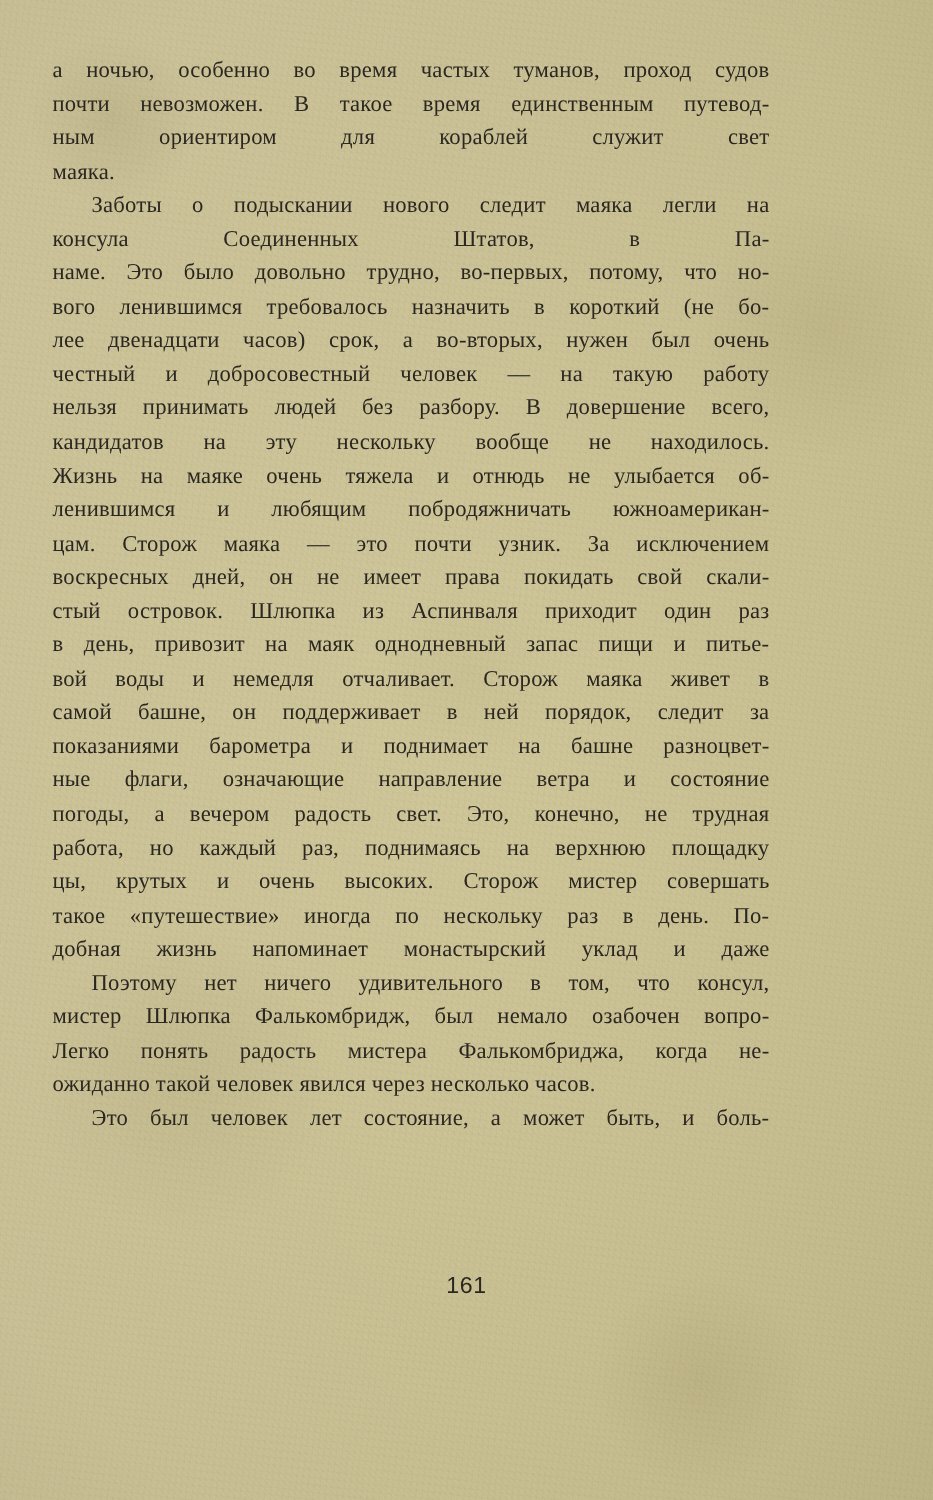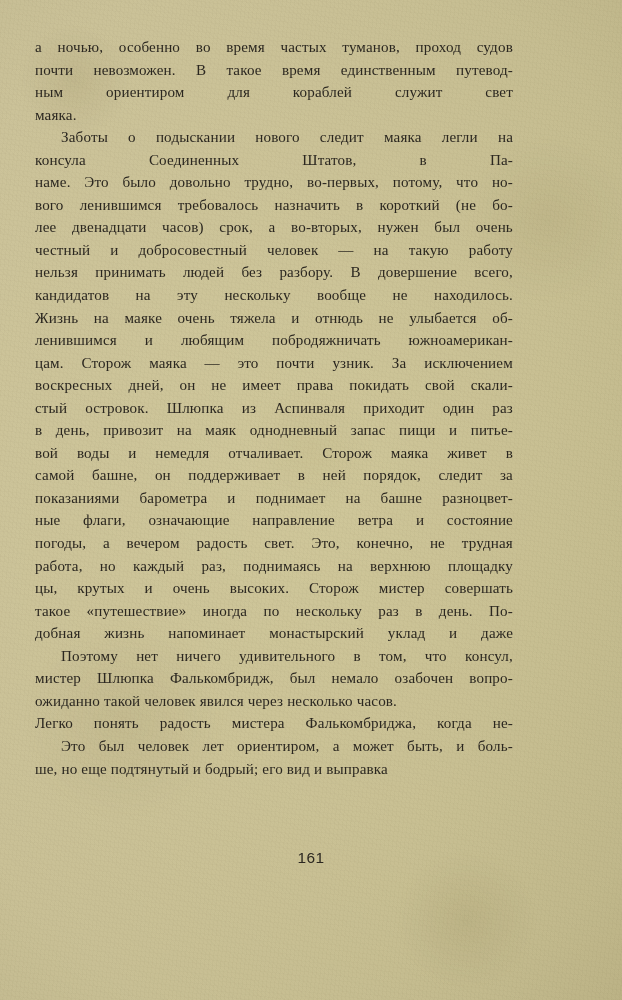--- a/index.html
+++ b/index.html
@@ -137,19 +137,18 @@
     <div class="line"><span>самой</span><span>башне,</span><span>он</span><span>поддерживает</span><span>в</span><span>ней</span><span>порядок,</span><span>следит</span><span>за</span></div>
     <div class="line"><span>показаниями</span><span>барометра</span><span>и</span><span>поднимает</span><span>на</span><span>башне</span><span>разноцвет-</span></div>
     <div class="line"><span>ные</span><span>флаги,</span><span>означающие</span><span>направление</span><span>ветра</span><span>и</span><span>состояние</span></div>
     <div class="line"><span>погоды,</span><span>а</span><span>вечером</span><span>радость</span><span>свет.</span><span>Это,</span><span>конечно,</span><span>не</span><span>трудная</span></div>
     <div class="line"><span>работа,</span><span>но</span><span>каждый</span><span>раз,</span><span>поднимаясь</span><span>на</span><span>верхнюю</span><span>площадку</span></div>
     <div class="line"><span>цы,</span><span>крутых</span><span>и</span><span>очень</span><span>высоких.</span><span>Сторож</span><span>мистер</span><span>совершать</span></div>
     <div class="line"><span>такое</span><span>«путешествие»</span><span>иногда</span><span>по</span><span>нескольку</span><span>раз</span><span>в</span><span>день.</span><span>По-</span></div>
     <div class="line"><span>добная</span><span>жизнь</span><span>напоминает</span><span>монастырский</span><span>уклад</span><span>и</span><span>даже</span></div>
     <div class="line indent"><span>Поэтому</span><span>нет</span><span>ничего</span><span>удивительного</span><span>в</span><span>том,</span><span>что</span><span>консул,</span></div>
     <div class="line"><span>мистер</span><span>Шлюпка</span><span>Фалькомбридж,</span><span>был</span><span>немало</span><span>озабочен</span><span>вопро-</span></div>
+    <div class="line"><span>Легко</span><span>понять</span><span>радость</span><span>мистера</span><span>Фалькомбриджа,</span><span>когда</span><span>не-</span></div>
     <div class="line flush">ожиданно такой человек явился через несколько часов.</div>
-    <div class="line"><span>Легко</span><span>понять</span><span>радость</span><span>мистера</span><span>Фалькомбриджа,</span><span>когда</span><span>не-</span></div>
-    <div class="line indent"><span>Это</span><span>был</span><span>человек</span><span>лет</span><span>ориентиром,</span><span>а</span><span>может</span><span>быть,</span><span>и</span><span>боль-</span></div>
-    <div class="line flush">ше, но еще подтянутый и бодрый; его вид и выправка</div>
+    <div class="line indent"><span>Это</span><span>был</span><span>человек</span><span>лет</span><span>состояние,</span><span>а</span><span>может</span><span>быть,</span><span>и</span><span>боль-</span></div>
   </div>
 
 <div id="folio">161</div>
 
 </body></html>

